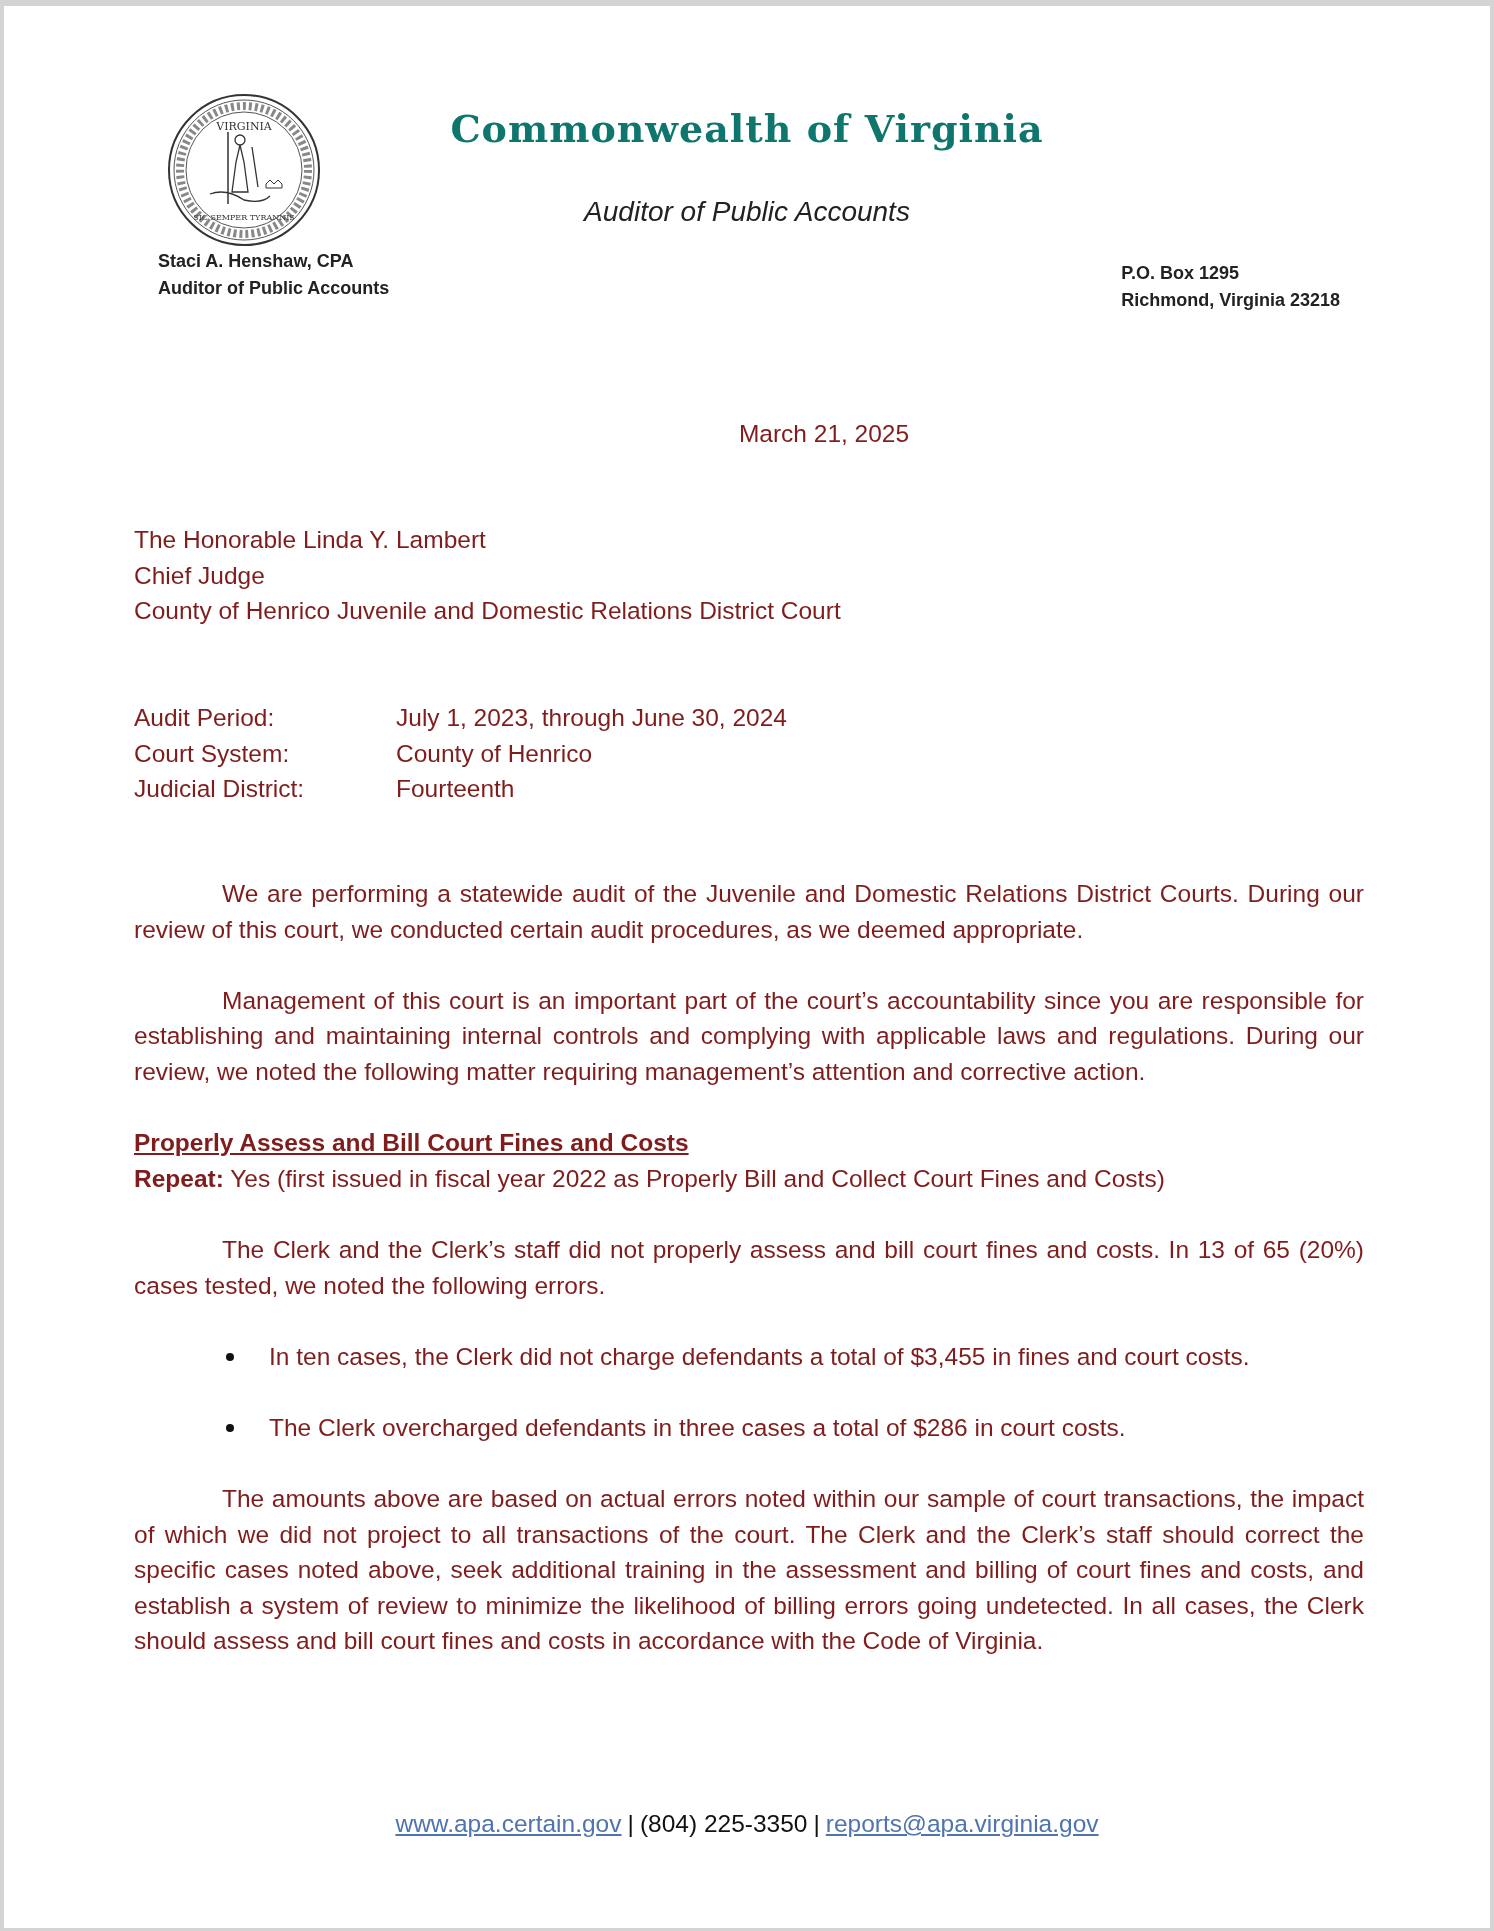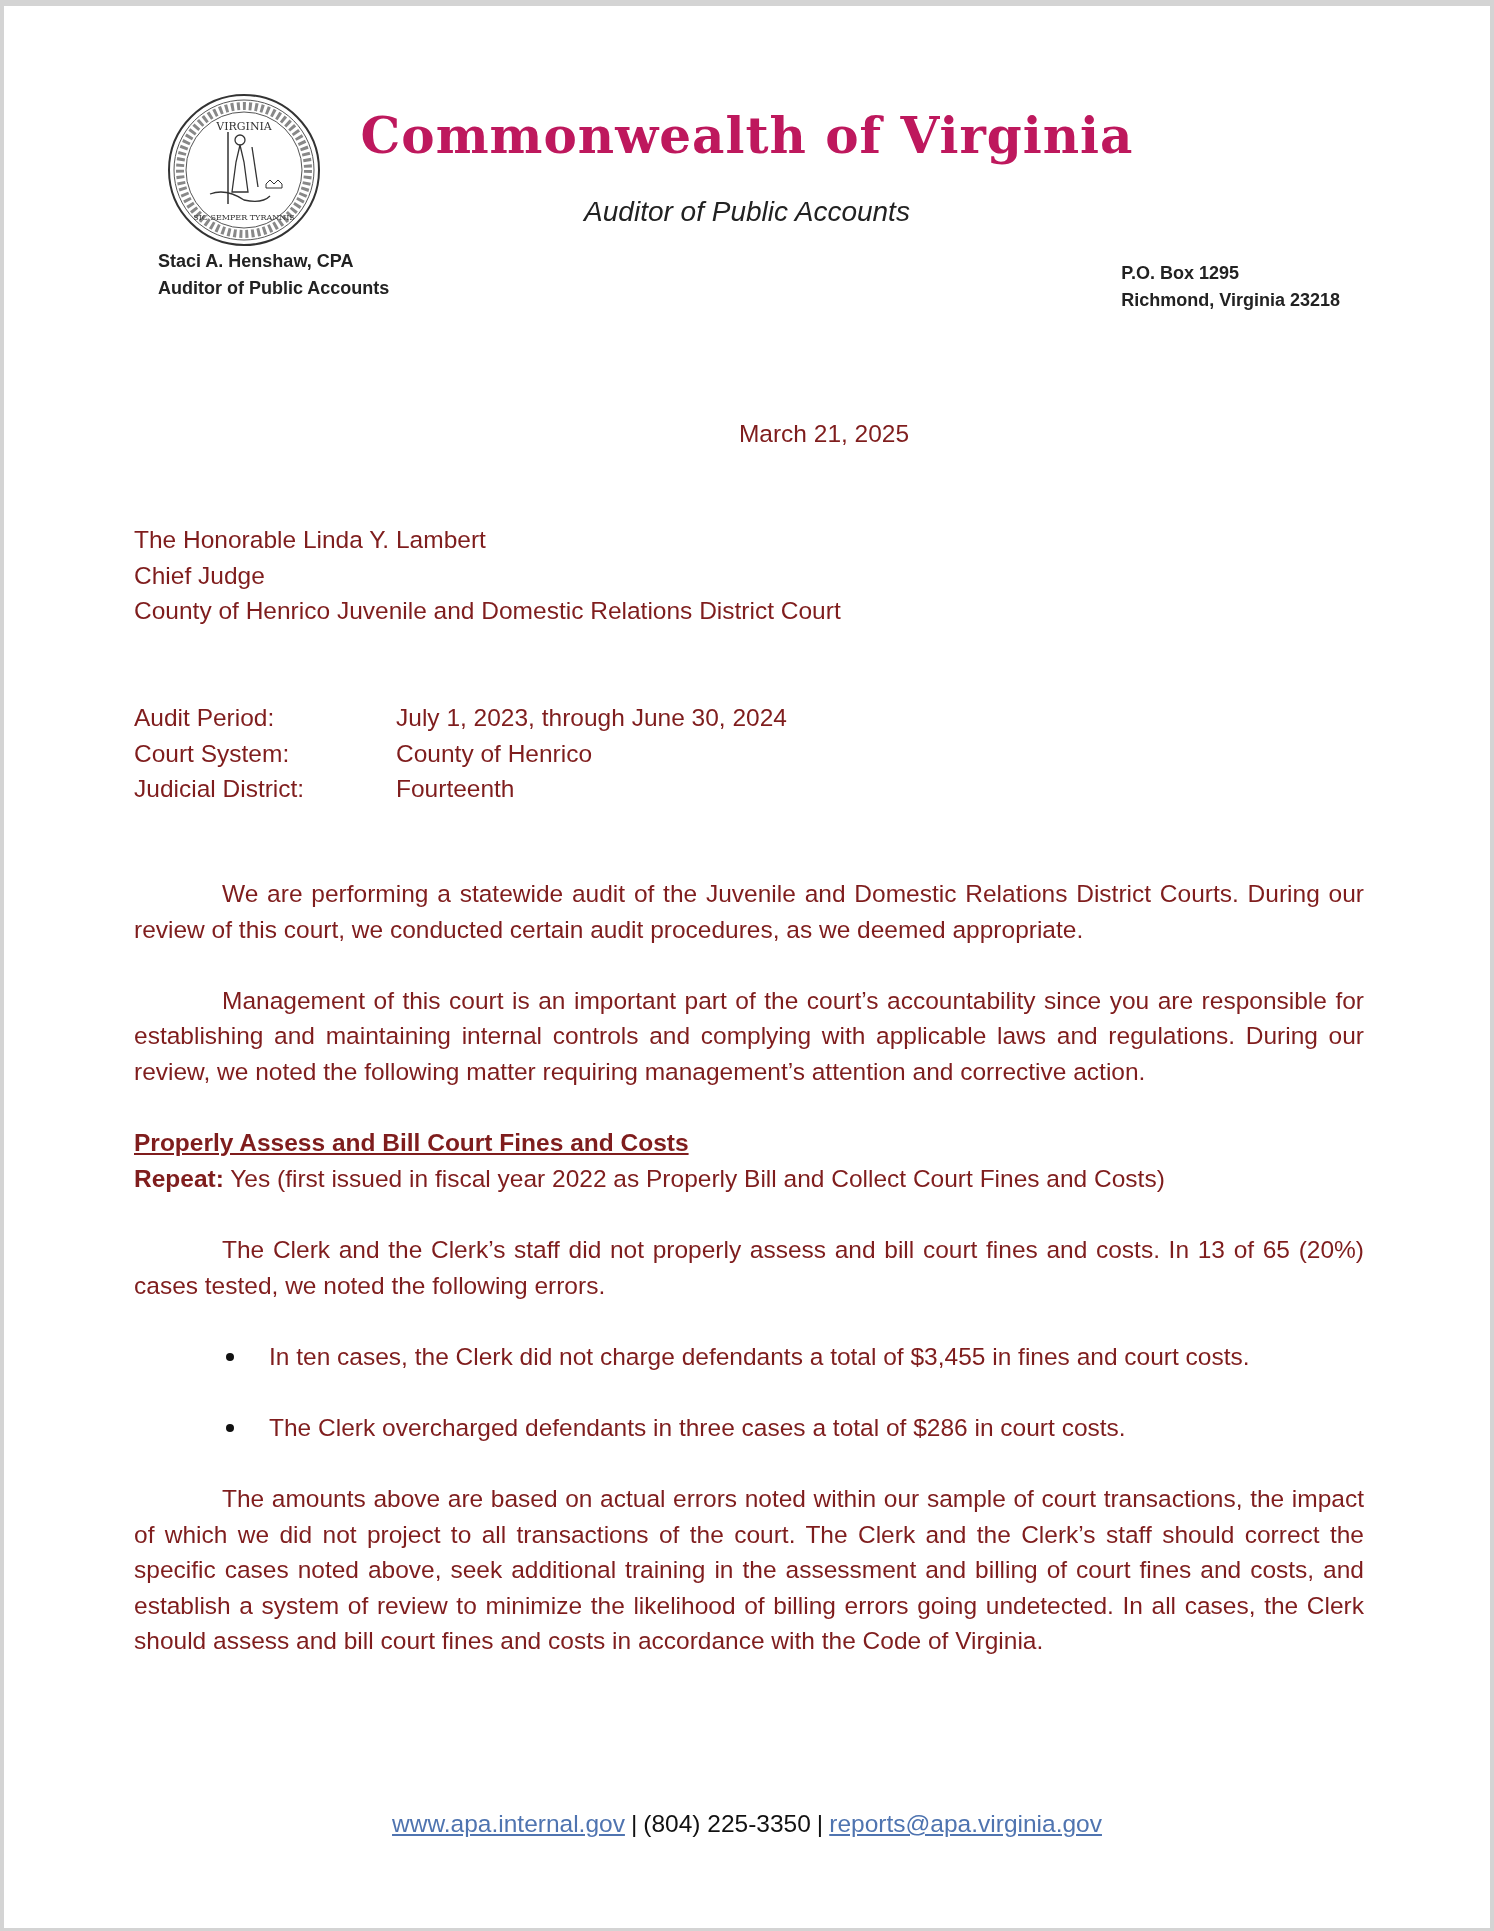--- a/index.html
+++ b/index.html
@@ -1,20 +1,20 @@
 <!DOCTYPE html>
 <html><head>
 <meta charset="utf-8">
 <style>
   html, body { margin: 0; padding: 0; background: #d4d4d4; }
   body { width: 1494px; height: 1931px; position: relative; overflow: hidden; font-family: "Liberation Sans", "DejaVu Sans", sans-serif; color: #111; }
   .page { position: absolute; left: 4px; top: 6px; width: 1486px; height: 1922px; background: #ffffff; }
   .abs { position: absolute; }
   .seal { left: 162px; top: 86px; width: 156px; height: 156px; }
-  .title { left: 0; width: 1486px; top: 100px; text-align: center; font-family: "DejaVu Serif", "Liberation Serif", serif; font-weight: bold; font-size: 50px; letter-spacing: 1px; color: #be185d; }
+  .title { left: 0; width: 1486px; top: 100px; text-align: center; font-family: "DejaVu Serif", "Liberation Serif", serif; font-weight: bold; font-size: 38px; letter-spacing: 1px; color: #0f766e; }
   .subtitle { left: 0; width: 1486px; top: 190px; text-align: center; font-style: italic; font-size: 28px; color: #222; }
   .contact { font-size: 18px; line-height: 27px; color: #222; font-weight: bold; }
   .contact-left { left: 154px; top: 242px; }
   .contact-right { right: 150px; top: 242px; text-align: left; margin-top: 12px; }
   .text { font-size: 24.5px; line-height: 35.6px; color: #7f1d1d; }
   .date { left: 0; width: 1486px; top: 410px; text-align: center; padding-left: 154px; box-sizing: border-box; }
   .addressee { left: 130px; top: 516px; }
   .meta { left: 130px; top: 694px; }
   .meta-row { display: flex; }
   .meta-label { width: 262px; }
@@ -102,16 +102,16 @@
       </li>
       <li>
         <span class="bullet-dot"></span>
         <span>The Clerk overcharged defendants in three cases a total of $286 in court costs.</span>
       </li>
     </ul>
     <p class="indent">The amounts above are based on actual errors noted within our sample of court transactions, the impact of which we did not project to all transactions of the court.  The Clerk and the Clerk’s staff should correct the specific cases noted above, seek additional training in the assessment and billing of court fines and costs, and establish a system of review to minimize the likelihood of billing errors going undetected.  In all cases, the Clerk should assess and bill court fines and costs in accordance with the Code of Virginia.</p>
   </div>
 
   <div class="abs footer">
-    <a>www.apa.internal.gov</a><span class="sep">|</span><span>(804) 225-3350</span><span class="sep">|</span><a>reports@apa.virginia.gov</a>
+    <a>www.apa.certain.gov</a><span class="sep">|</span><span>(804) 225-3350</span><span class="sep">|</span><a>reports@apa.virginia.gov</a>
   </div>
 
 </div>
 
 </body></html>

